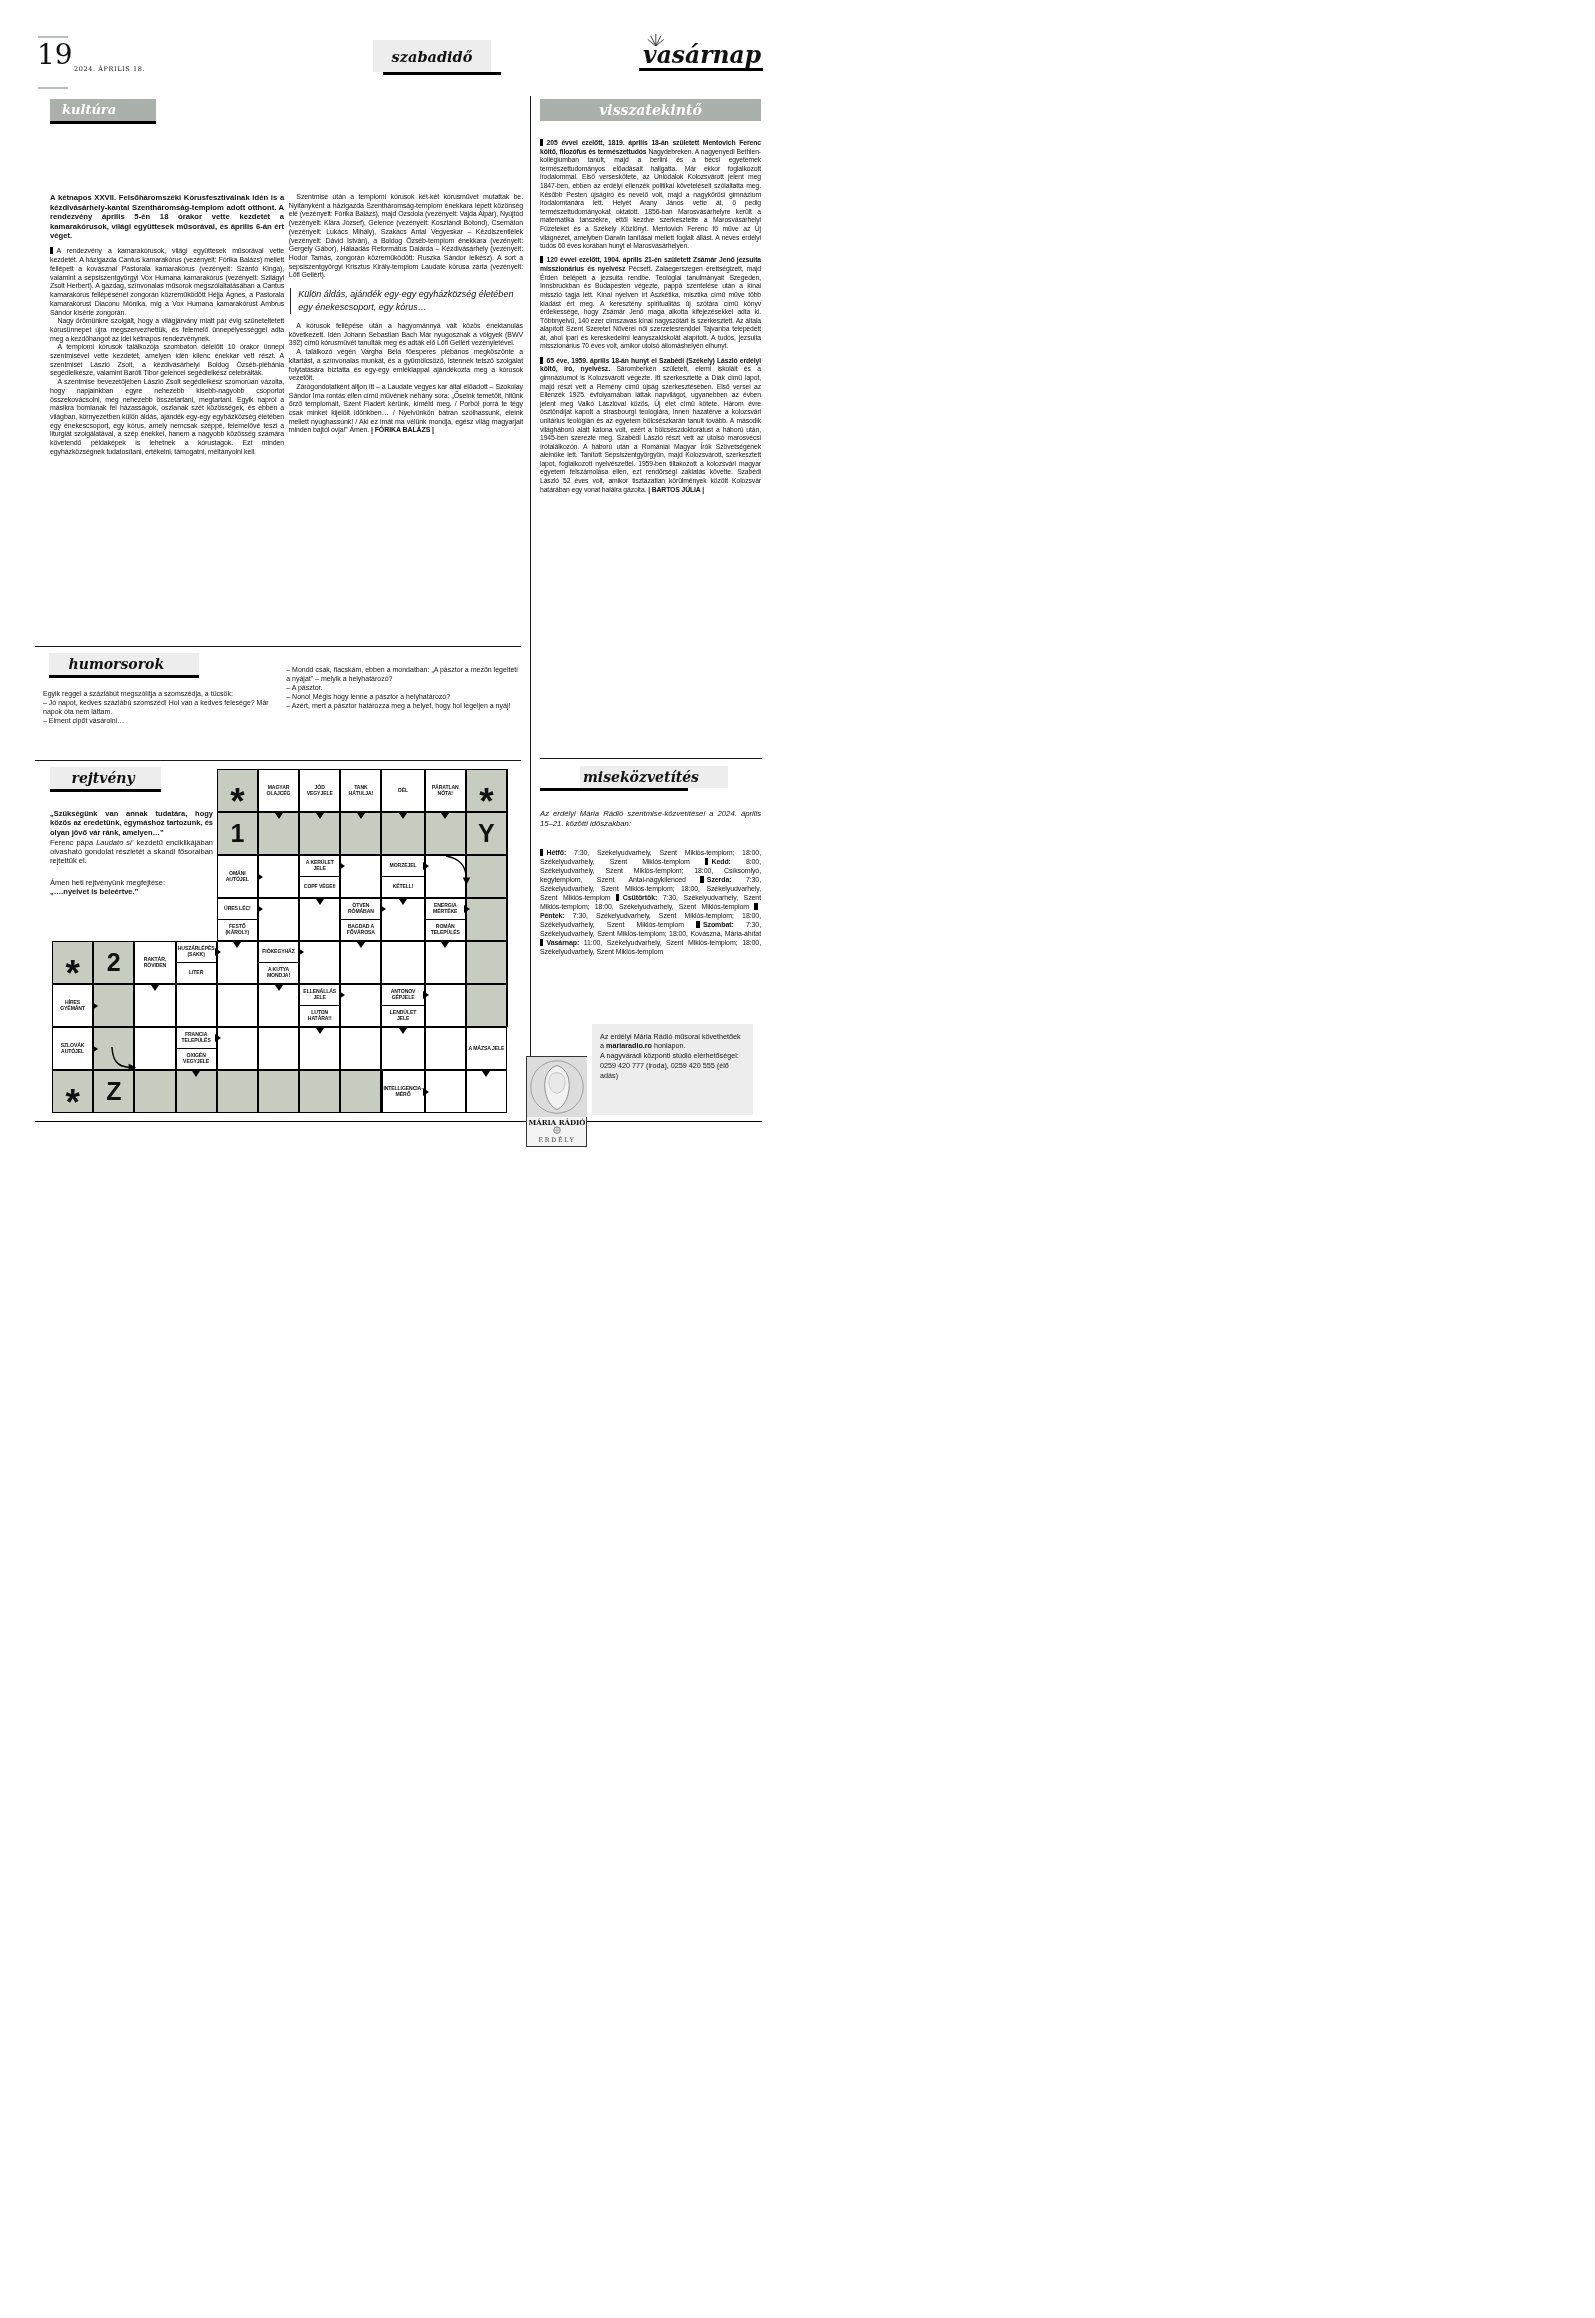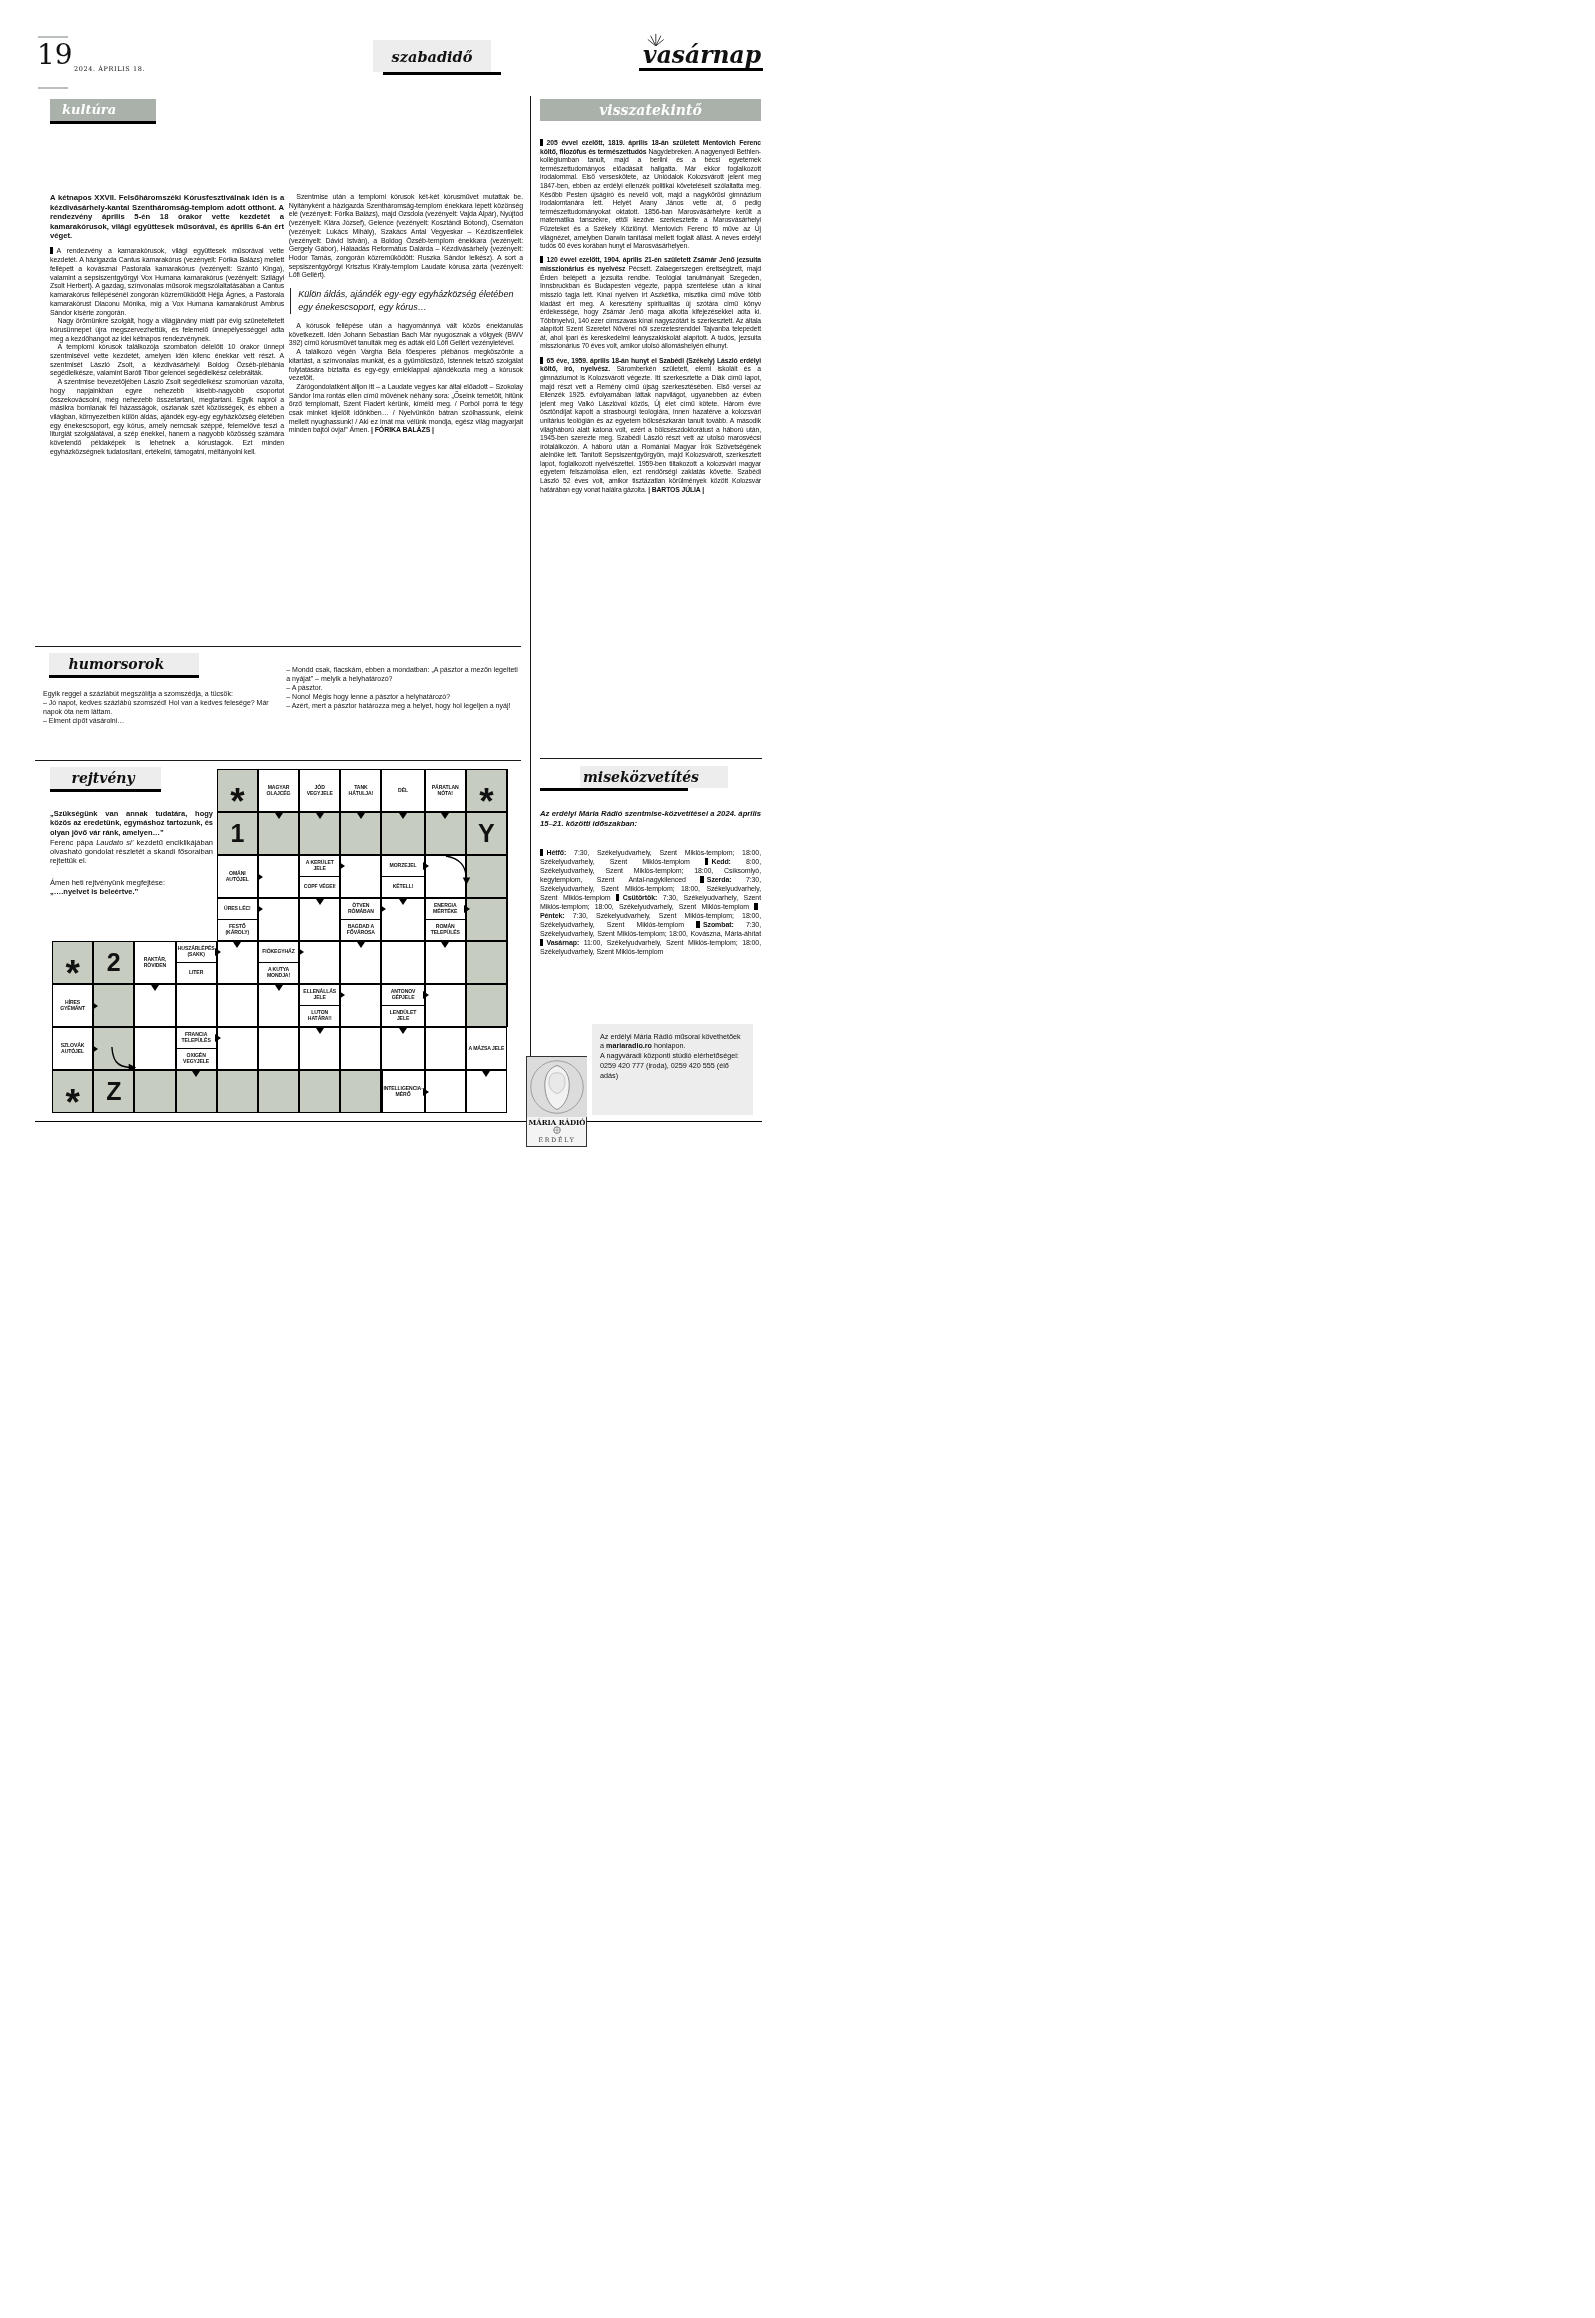--- a/index.html
+++ b/index.html
@@ -71,21 +71,21 @@
       border-left:4.2px solid transparent;border-right:4.2px solid transparent;border-top:6px solid #000;z-index:4;}
   .arm{position:absolute;right:-5.6px;top:50%;transform:translateY(-50%);width:0;height:0;
        border-top:4.2px solid transparent;border-bottom:4.2px solid transparent;border-left:6px solid #000;z-index:4;}
   .art{position:absolute;right:-5.6px;top:25%;transform:translateY(-50%);width:0;height:0;
        border-top:4.2px solid transparent;border-bottom:4.2px solid transparent;border-left:6px solid #000;z-index:4;}
   .curve{position:absolute;z-index:4;overflow:visible;}
   .outline{position:absolute;border:1.9px solid #000;pointer-events:none;z-index:6;}
   .outline.thin{border-width:1.4px;}
 
   
-  .mise-intro{font-style:italic;font-weight:700;font-size:7.7px;line-height:9.8px;text-align:justify;}
+  .mise-intro{font-style:italic;font-weight:400;font-size:7.7px;line-height:9.8px;text-align:justify;}
   .schedule{font-size:7px;line-height:9px;text-align:justify;letter-spacing:-0.1px;overflow:hidden;}
   .sched-day{font-weight:700;}
   .radio{display:flex;}
   .radio-img{width:61px;height:91px;border:0.5px solid #333;position:relative;background:#f4f4f4;flex:none;margin-top:32px;}
   .radio-text{margin-left:4.7px;background:#ededed;flex:1;padding:7.5px 8.4px;font-size:7.2px;line-height:9.8px;}
   .radio-text p{margin:0;}
 </style>
 </head>
 <body>
 

